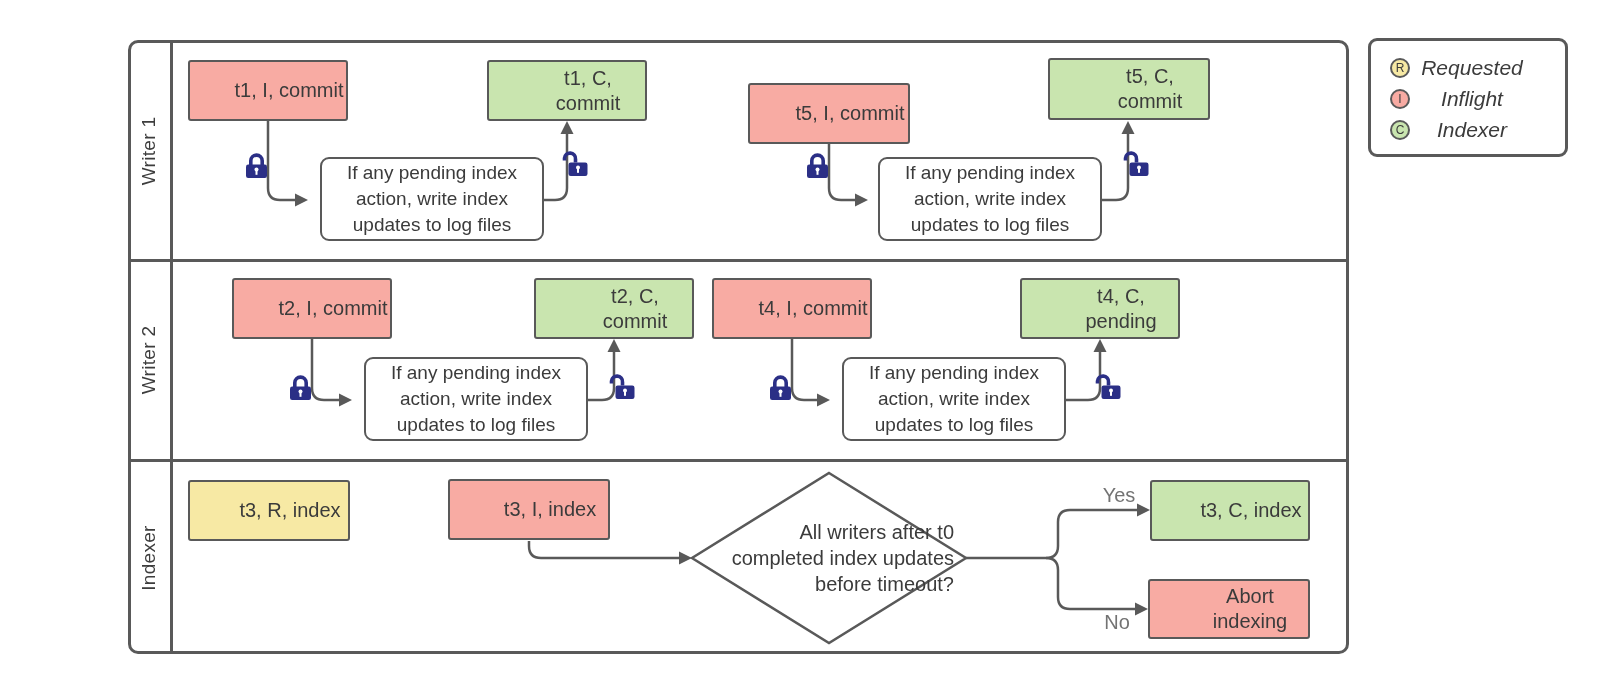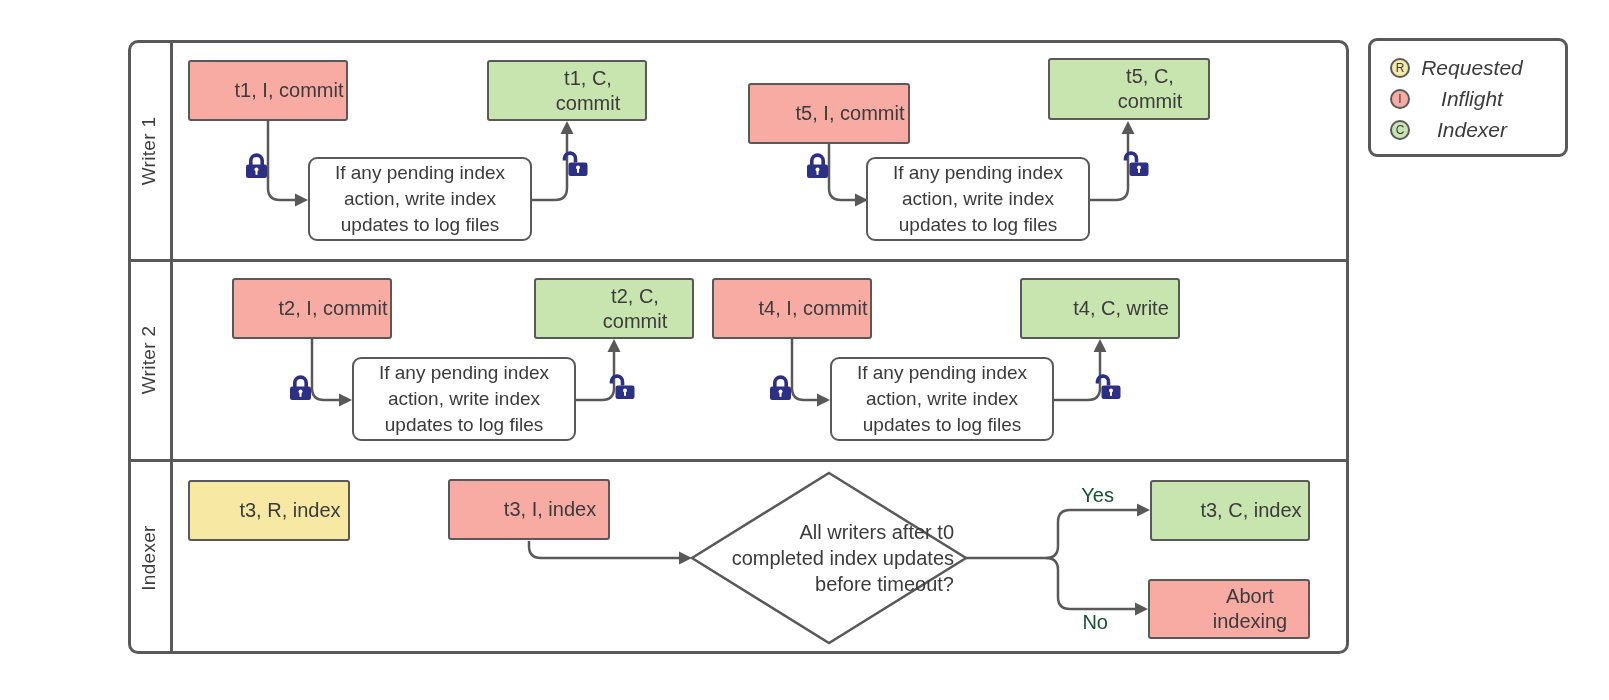--- a/index.html
+++ b/index.html
@@ -24,26 +24,26 @@
     box-sizing:border-box;border:2.5px solid #595959;border-radius:3px;
     display:flex;align-items:center;justify-content:center;text-align:center;
     font-size:20px;line-height:1.25;background:#fff;padding-left:42px;
   }
   .inflight{background:#F8ABA3;}
   .commitc{background:#C9E5AF;}
   .requested{background:#F7E9A4;}
   .process{
     box-sizing:border-box;border:2.5px solid #595959;border-radius:9px;background:#ffffff;
     display:flex;align-items:center;justify-content:center;text-align:center;
-    font-size:19px;line-height:1.38;padding:4px 8px;
+    font-size:19px;line-height:1.38;padding:4px 8px;margin-left:12px;
   }
   .decision-text{
     width:250px;text-align:right;font-size:20px;line-height:1.3;color:#3b3b3b;
   }
-  .edge-label{font-size:20px;color:#14532d;text-align:right;}
+  .edge-label{font-size:20px;color:#737373;text-align:center;margin-left:29px;}
   
   .legend{
     left:1368px;top:38px;width:200px;height:119px;box-sizing:border-box;
     border:3px solid #595959;border-radius:9px;background:#fff;
     display:flex;flex-direction:column;justify-content:center;gap:7px;padding:4px 0 2px 0;
   }
   .legend-row{display:flex;align-items:center;padding-left:19px;}
   .legend-swatch{
     width:20px;height:20px;border:2.5px solid #595959;border-radius:50%;
     box-sizing:border-box;display:flex;align-items:center;justify-content:center;
@@ -151,21 +151,21 @@
 <div class="abs node commitc" style="left:487px;top:60px;width:160px;height:61px;">t1, C, commit</div>
 <div class="abs process" style="left:308px;top:157px;width:224px;height:84px;">If any pending index action, write index updates to log files</div>
 <div class="abs node inflight" style="left:748px;top:58px;width:162px;height:61px;margin-top:25px;">t5, I, commit</div>
 <div class="abs node commitc" style="left:1048px;top:58px;width:162px;height:62px;">t5, C, commit</div>
 <div class="abs process" style="left:866px;top:157px;width:224px;height:84px;">If any pending index action, write index updates to log files</div>
 
 <div class="abs node inflight" style="left:232px;top:278px;width:160px;height:61px;">t2, I, commit</div>
 <div class="abs node commitc" style="left:534px;top:278px;width:160px;height:61px;">t2, C, commit</div>
 <div class="abs process" style="left:352px;top:357px;width:224px;height:84px;">If any pending index action, write index updates to log files</div>
 <div class="abs node inflight" style="left:712px;top:278px;width:160px;height:61px;">t4, I, commit</div>
-<div class="abs node commitc" style="left:1020px;top:278px;width:160px;height:61px;">t4, C, write</div>
+<div class="abs node commitc" style="left:1020px;top:278px;width:160px;height:61px;">t4, C, pending</div>
 <div class="abs process" style="left:830px;top:357px;width:224px;height:84px;">If any pending index action, write index updates to log files</div>
 
 <div class="abs node requested" style="left:188px;top:480px;width:162px;height:61px;">t3, R, index</div>
 <div class="abs node inflight" style="left:448px;top:479px;width:162px;height:61px;">t3, I, index</div>
 <div class="abs decision-text" style="left:704px;top:519px;">All writers after t0 completed index updates before timeout?</div>
 <div class="abs edge-label" style="left:1066px;top:484px;width:48px;">Yes</div>
 <div class="abs edge-label" style="left:1068px;top:611px;width:40px;">No</div>
 <div class="abs node commitc" style="left:1150px;top:480px;width:160px;height:61px;">t3, C, index</div>
 <div class="abs node inflight" style="left:1148px;top:579px;width:162px;height:60px;">Abort indexing</div>
 

